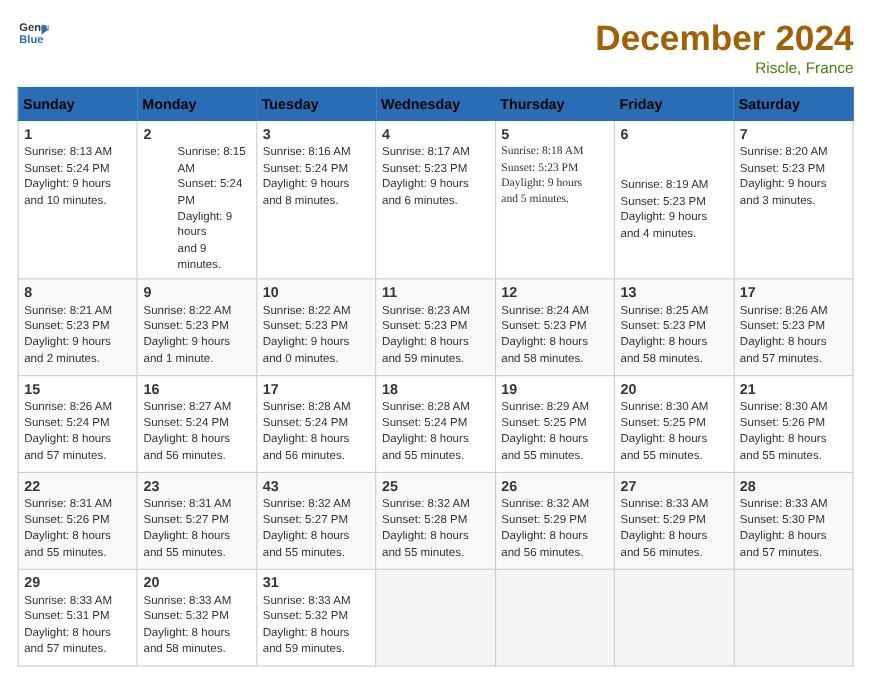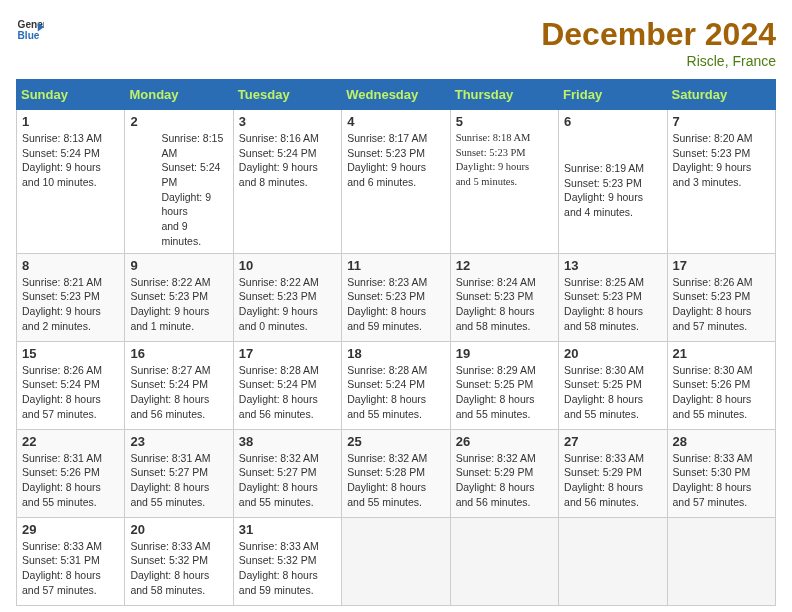--- a/index.html
+++ b/index.html
@@ -37,21 +37,21 @@
       font-size: 14px;
       color: #4d7c0f;
     }
     table {
       width: 100%;
       border-collapse: collapse;
       table-layout: fixed;
     }
     th {
       background-color: #2a6db5;
-      color: #bef264;
+      color: #000000;
       padding: 7px 4px;
       font-size: 13px;
       font-weight: bold;
       text-align: left;
       border: 1px solid #2a6db5;
     }
     td {
       border: 1px solid #ccc;
       vertical-align: top;
       padding: 4px 5px;
@@ -268,21 +268,21 @@
 and 55 minutes.</div>
         </td>
         <td>
           <span class="day-num">23</span>
           <div class="day-info" style="white-space: pre-line;">Sunrise: 8:31 AM
 Sunset: 5:27 PM
 Daylight: 8 hours
 and 55 minutes.</div>
         </td>
         <td>
-          <span class="day-num">38</span>
+          <span class="day-num">43</span>
           <div class="day-info" style="white-space: pre-line;">Sunrise: 8:32 AM
 Sunset: 5:27 PM
 Daylight: 8 hours
 and 55 minutes.</div>
         </td>
         <td>
           <span class="day-num">25</span>
           <div class="day-info" style="white-space: pre-line;">Sunrise: 8:32 AM
 Sunset: 5:28 PM
 Daylight: 8 hours

